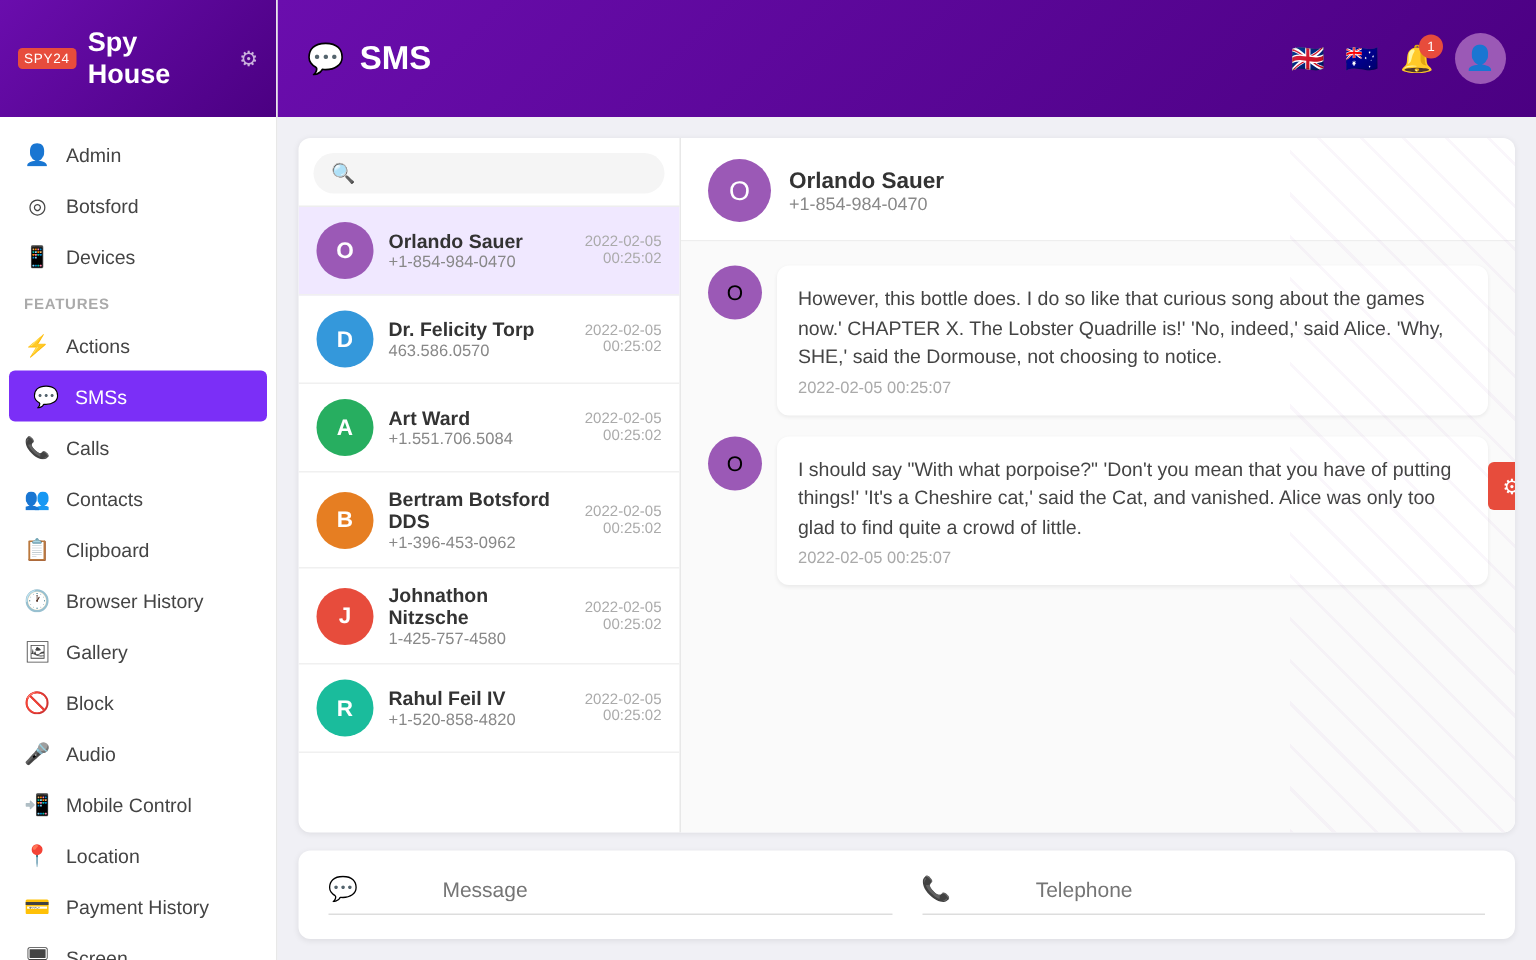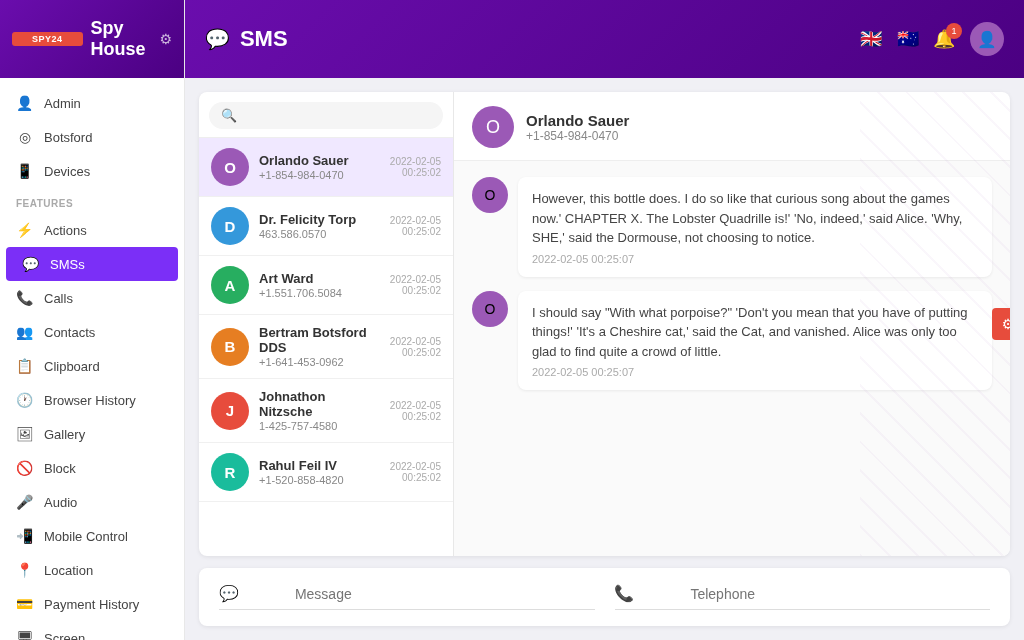--- a/index.html
+++ b/index.html
@@ -20,22 +20,22 @@
       padding: 14px 12px;
       display: flex;
       align-items: center;
       gap: 8px;
       height: 78px;
     }
     #sidebar-logo {
       background: #e74c3c;
       color: #fff;
       font-size: 9px;
-      font-weight: bold;
-      padding: 2px 20px;
+      font-weight: normal;
+      padding: 2px 4px;
       border-radius: 3px;
       letter-spacing: 0.5px;
     }
     #sidebar-title {
       color: #fff;
       font-size: 18px;
       font-weight: 700;
     }
     #sidebar-gear {
       margin-left: auto;
@@ -515,21 +515,21 @@
       <div class="contact-info">
         <div class="contact-name">Art Ward</div>
         <div class="contact-phone">+1.551.706.5084</div>
       </div>
       <div class="contact-time">2022-02-05<br>00:25:02</div>
     </div>
             <div class="contact-item">
       <div class="contact-avatar av-orange">B</div>
       <div class="contact-info">
         <div class="contact-name">Bertram Botsford DDS</div>
-        <div class="contact-phone">+1-641-453-0962</div>
+        <div class="contact-phone">+1-396-453-0962</div>
       </div>
       <div class="contact-time">2022-02-05<br>00:25:02</div>
     </div>
             <div class="contact-item">
       <div class="contact-avatar av-red">J</div>
       <div class="contact-info">
         <div class="contact-name">Johnathon Nitzsche</div>
         <div class="contact-phone">1-425-757-4580</div>
       </div>
       <div class="contact-time">2022-02-05<br>00:25:02</div>

